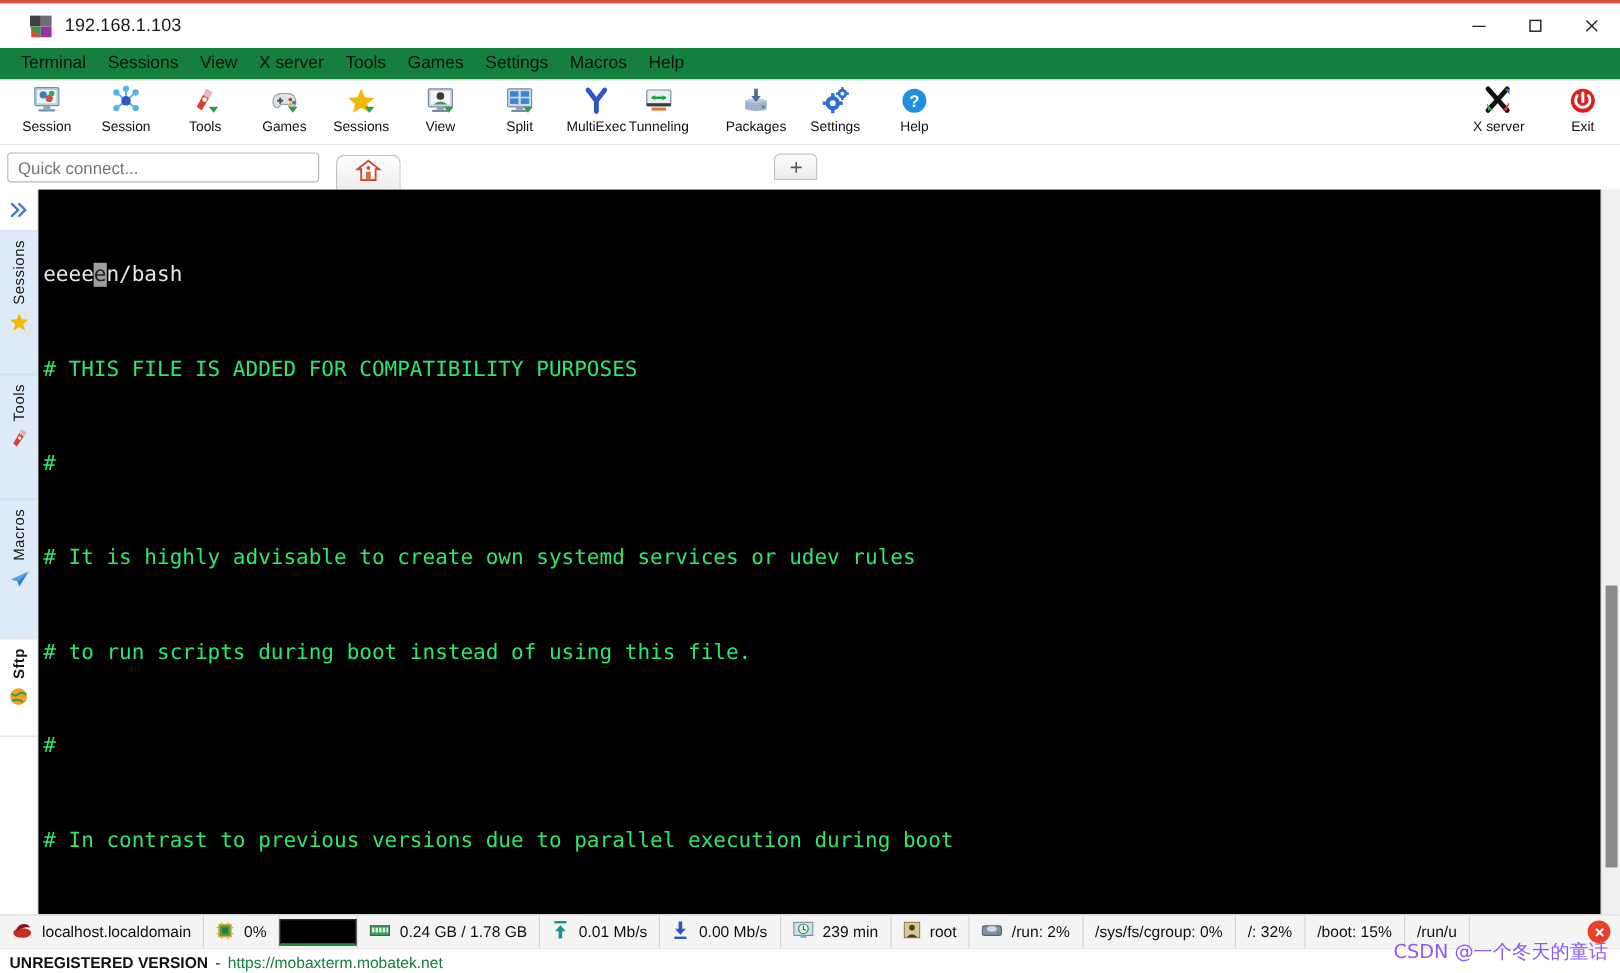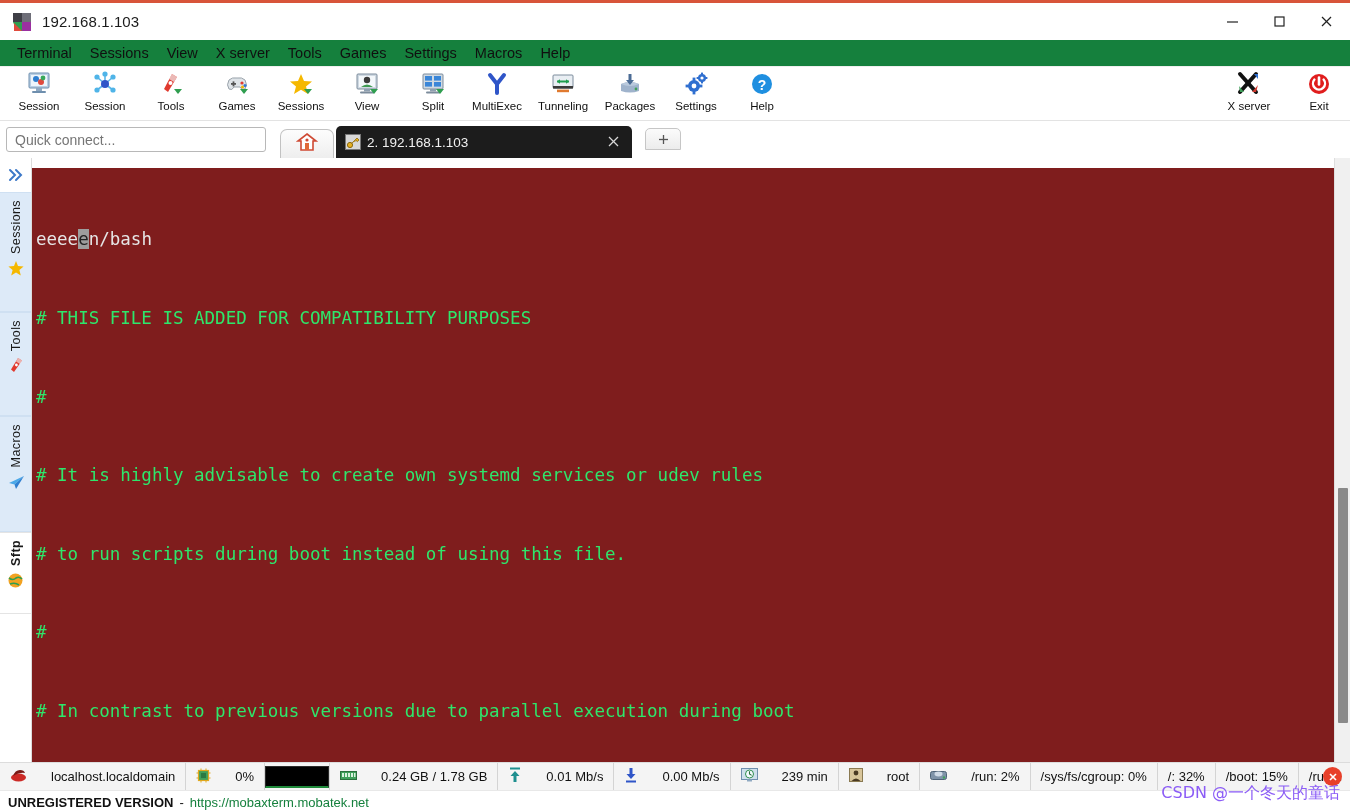--- a/index.html
+++ b/index.html
@@ -16,21 +16,21 @@
     width: 1350px; height: 811px;
     background: #ffffff;
     border-top: 3px solid #d8543a;
   }
 
   
   .titlebar {
     position: absolute; top: 0; left: 0;
     width: 1350px; height: 37px;
     background: #ffffff;
-    display: flex; align-items: center;
+    display: flex; align-items: center; padding-left: 12px;
   }
   .tb-icon {
     margin-left: 12px; width: 20px; height: 20px;
     position: relative; flex: none;
   }
   .tb-title {
     margin-left: 10px;
     font-size: 15px; color: #1b1b1b;
     letter-spacing: .1px;
   }
@@ -150,23 +150,23 @@
     writing-mode: vertical-rl;
     transform: rotate(180deg);
     font-size: 12.5px; color: #1a1a1a;
     letter-spacing: .4px;
   }
   .dock-item.sftp .vlabel { font-weight: bold; }
   .dock-item .dicon { margin-top: 6px; height: 18px; display:flex; align-items:center; }
 
   
   .term {
-    position: absolute; left: 32px; top: 165px;
+    position: absolute; left: 32px; top: 155px;
     width: 1302px; height: 604px;
-    background: #7f1d1d;
+    background: #000000;
     overflow: hidden;
   }
   .term-inner {
     padding: 6px 0 0 4px;
     font-family: "DejaVu Sans Mono", "Liberation Mono", monospace;
     font-size: 17.5px;
     line-height: 26.2px;
     white-space: pre;
   }
   .tl { color: #2ee66b; }
@@ -189,21 +189,21 @@
   .statusbar {
     position: absolute; left: 0; top: 759px;
     width: 1350px; height: 28px;
     background: #f4f4f4;
     border-top: 1px solid #dcdcdc;
     display: flex; align-items: stretch;
     font-size: 13px; color: #111;
   }
   .scell {
     display: flex; align-items: center;
-    padding: 0 10px; gap: 24px;
+    padding: 0 10px; gap: 8px;
     border-right: 1px solid #d4d4d4;
     white-space: nowrap;
   }
   .scell.nogap { gap: 0; padding: 0; }
   .cpugraph {
     width: 64px; height: 22px; margin: 3px 0;
     background: #000; border: 1px solid #2a2a2a;
     border-bottom: 2px solid #1f8a3a;
   }
   .sclose {
@@ -392,21 +392,21 @@
     <div class="tbtn" style="left:464px">
       <span class="gl">
         <svg width="28" height="26" viewBox="0 0 28 26">
           <path d="M7 4 L14 13 L21 4" stroke="#2f55c8" stroke-width="4" fill="none" stroke-linecap="round"></path>
           <line x1="14" y1="12" x2="14" y2="22" stroke="#2f55c8" stroke-width="4" stroke-linecap="round"></line>
         </svg>
       </span>
       <span class="lbl">MultiExec</span>
     </div>
 
-    <div class="tbtn" style="left:530px">
+    <div class="tbtn" style="left:516px">
       <span class="gl">
         <svg width="28" height="26" viewBox="0 0 28 26">
           <rect x="4" y="4" width="20" height="13" rx="1" fill="#e9eef3" stroke="#7c8c9c"></rect>
           <path d="M8 10.5 h12" stroke="#1f9e4f" stroke-width="2"></path>
           <path d="M8 10.5 l3 -2.2 v4.4 Z" fill="#1f9e4f"></path>
             <path d="M20 10.5 l-3 -2.2 v4.4 Z" fill="#1f9e4f"></path>
           <rect x="4" y="15" width="20" height="2.6" fill="#3a3a3a"></rect>
           <rect x="8" y="18.6" width="12" height="2.6" fill="#e07a2f"></rect>
         </svg>
       </span>
@@ -496,36 +496,20 @@
         </svg>
       </span>
     </div>
     <div class="clip">
       <svg width="20" height="22" viewBox="0 0 20 22">
         <path d="M14 5 v10 a4 4 0 0 1 -8 0 V5.5 a2.6 2.6 0 0 1 5.2 0 V14.5 a1.3 1.3 0 0 1 -2.6 0 V6" fill="none" stroke="#3355cc" stroke-width="1.8" stroke-linecap="round"></path>
       </svg>
     </div>
   </div>
 
-  <div class="termtab">
-    <span class="ticon">
-      <svg width="16" height="16" viewBox="0 0 16 16">
-        <rect x="0.5" y="0.5" width="15" height="15" fill="#d8d8d8" stroke="#777"></rect>
-        <circle cx="5" cy="11" r="2.6" fill="#e8b020" stroke="#8a6a10"></circle>
-        <path d="M6.6 9.4 L12 4 L14 6 L12.4 7.6 L11 6.4 L9.6 7.8" fill="#e8b020" stroke="#8a6a10" stroke-width=".8"></path>
-      </svg>
-    </span>
-    <span>2. 192.168.1.103</span>
-    <span class="tclose">
-      <svg width="13" height="13" viewBox="0 0 13 13">
-          <line x1="2" y1="2" x2="11" y2="11" stroke="#d8d8d8" stroke-width="1.3"></line>
-          <line x1="11" y1="2" x2="2" y2="11" stroke="#d8d8d8" stroke-width="1.3"></line>
-        </svg>
-    </span>
-  </div>
   <div class="newtab">
     <svg width="11" height="11" viewBox="0 0 11 11">
       <line x1="5.5" y1="1" x2="5.5" y2="10" stroke="#555" stroke-width="1.3"></line>
       <line x1="1" y1="5.5" x2="10" y2="5.5" stroke="#555" stroke-width="1.3"></line>
     </svg>
   </div>
 
   <div class="dock">
     <div class="dock-exp">
       <svg width="18" height="16" viewBox="0 0 18 16">

